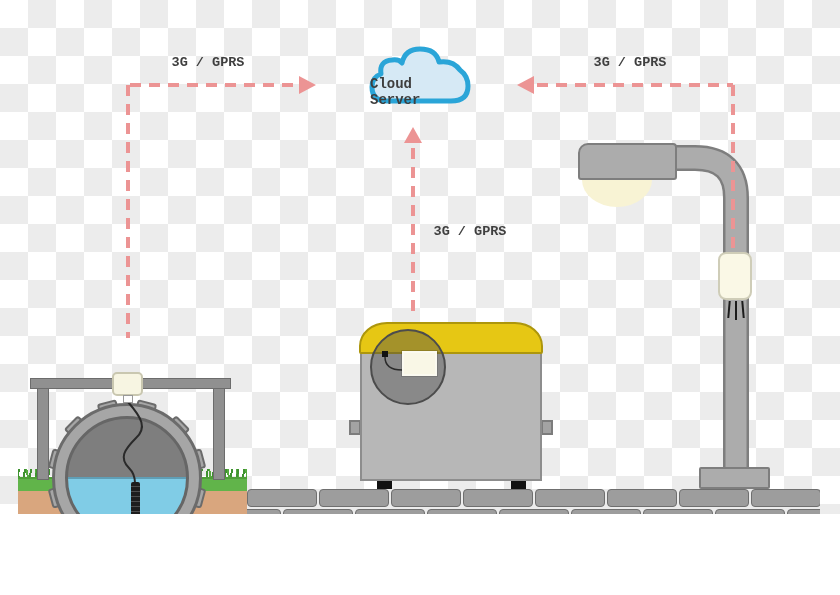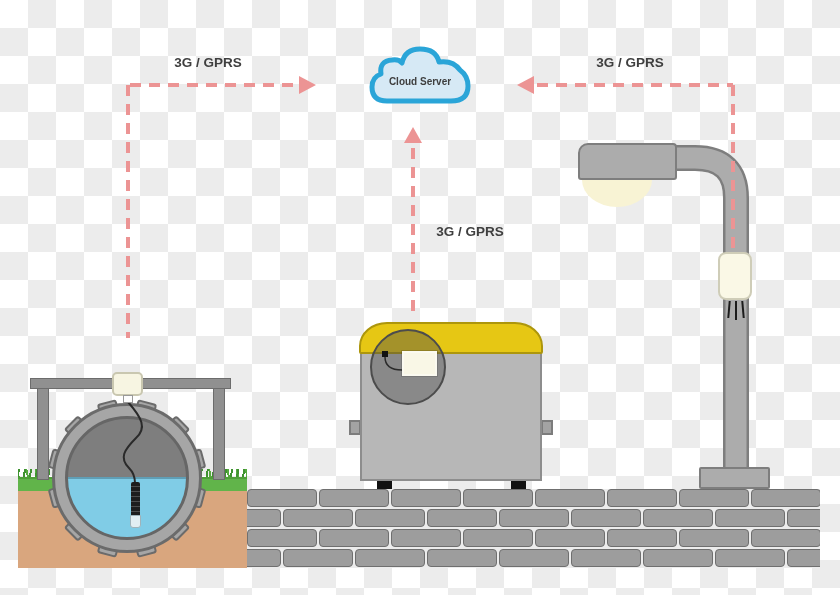--- a/index.html
+++ b/index.html
@@ -1,33 +1,33 @@
 <!DOCTYPE html>
 <html><head>
 <meta charset="utf-8">
 <style>
   html,body{margin:0;padding:0;}
   .stage{
-    position:relative;width:840px;height:595px;overflow:hidden;
-    font-family:Liberation Sans, sans-serif;
+    position:relative;width:840px;height:514px;overflow:hidden;
+    font-family:Liberation Mono, monospace;
     background-color:#fff;
     background-image:conic-gradient(#ececec 25%, #ffffff 0 50%, #ececec 0 75%, #ffffff 0);
     background-size:56px 56px;
   }
   .abs{position:absolute;}
   
   .dash-h{height:4px;background-image:repeating-linear-gradient(to right,#ec9494 0 11px,transparent 11px 19px);}
   .dash-v{width:4px;background-image:repeating-linear-gradient(to bottom,#ec9494 0 11px,transparent 11px 19px);}
   .arrow{width:0;height:0;}
   .arrow.right{border-left:17px solid #ec9494;border-top:9px solid transparent;border-bottom:9px solid transparent;}
   .arrow.left{border-right:17px solid #ec9494;border-top:9px solid transparent;border-bottom:9px solid transparent;}
   .arrow.up{border-bottom:16px solid #ec9494;border-left:9px solid transparent;border-right:9px solid transparent;}
   .link-label{font-size:13.5px;font-weight:bold;color:#3f3f3f;text-align:center;width:80px;}
   
-  .cloud-label{left:370px;top:76px;width:100px;text-align:center;font-size:10px;font-weight:bold;color:#3e3e3e;}
+  .cloud-label{left:370px;top:76px;width:100px;font-size:14px;font-weight:bold;color:#3e3e3e;}
   
   .grass-blades{left:18px;top:469px;width:229px;height:10px;
     background-image:repeating-linear-gradient(100deg,#3f9230 0 2px,transparent 2px 6px),repeating-linear-gradient(80deg,#55aa3d 0 2px,transparent 2px 9px);}
   .grass{left:18px;top:477px;width:229px;height:14px;background:#61b44a;border-top:2px solid #4f9f38;box-sizing:border-box;}
   .soil{left:18px;top:491px;width:229px;height:77px;background:#d9a67e;}
   
   .frame-bar{left:30px;top:378px;width:201px;height:11px;background:#909090;border:1px solid #6c6c6c;box-sizing:border-box;}
   .frame-leg{width:12px;height:92px;top:388px;background:#909090;border:1px solid #6c6c6c;box-sizing:border-box;}
   
   .manhole{left:52px;top:403px;width:150px;height:150px;}

